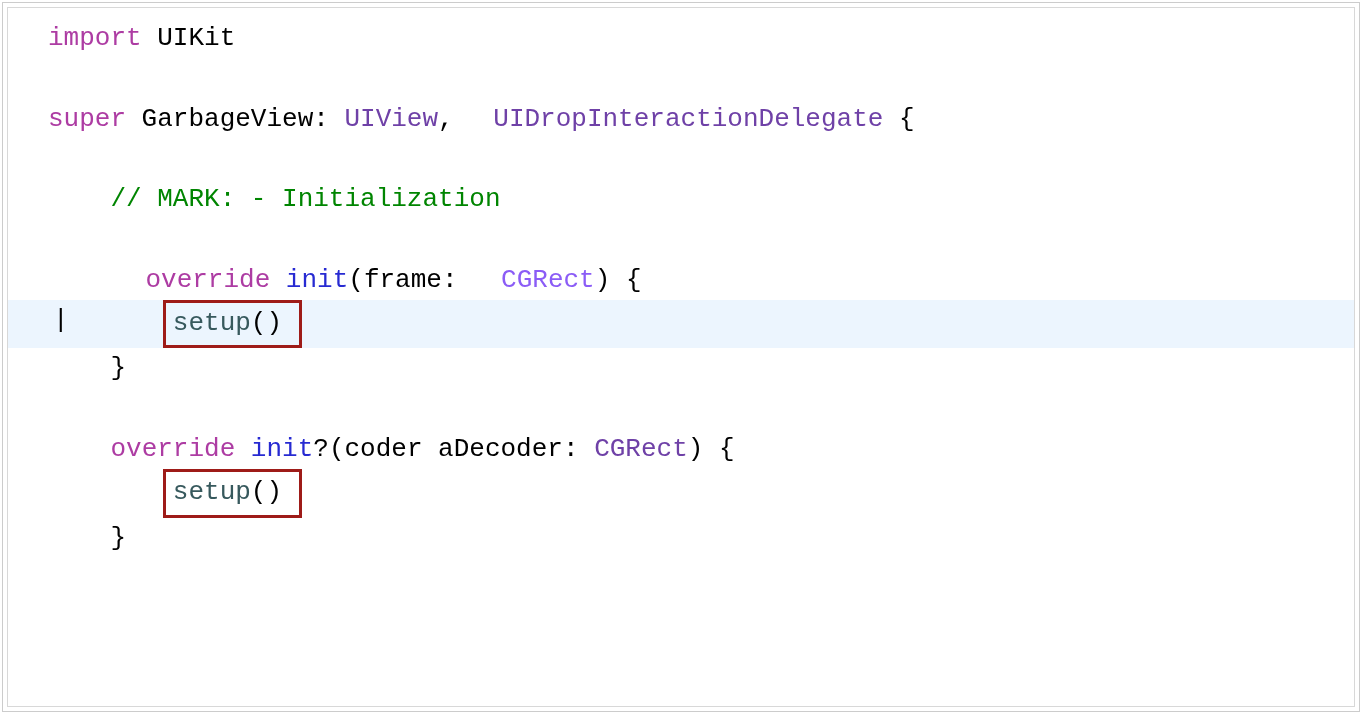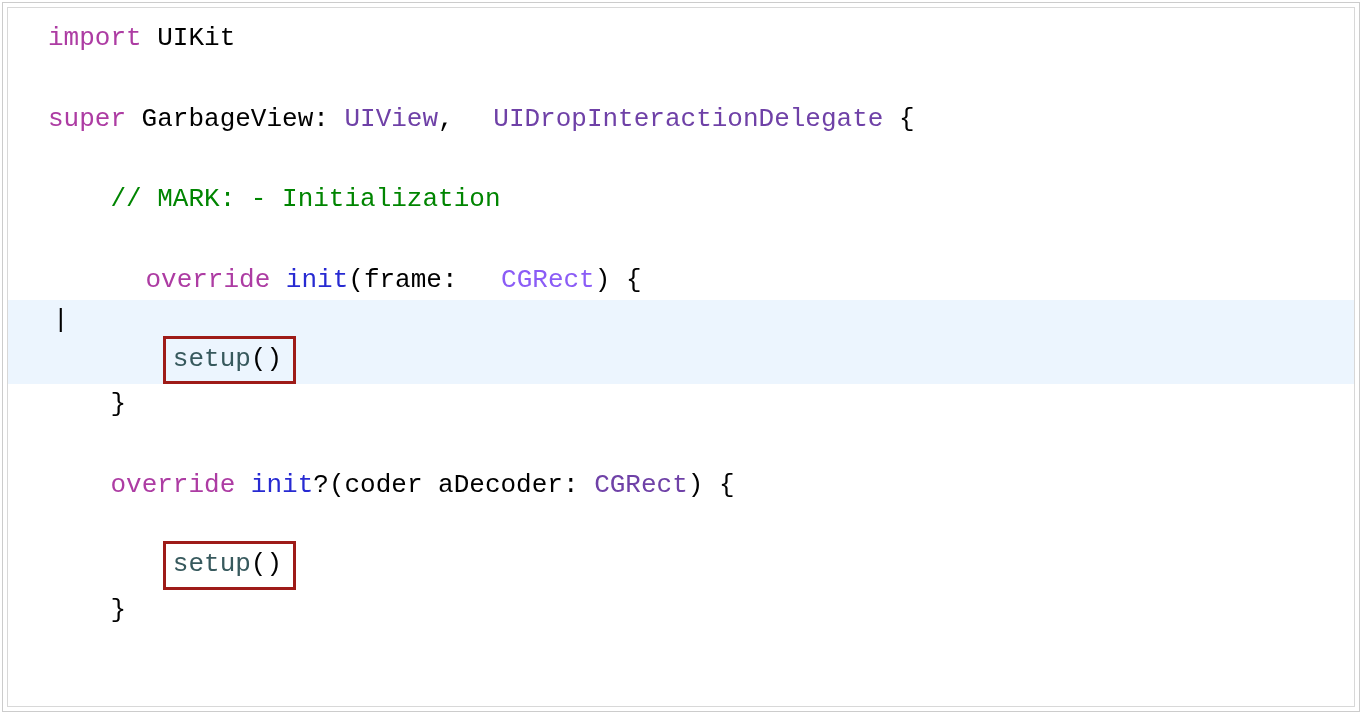--- a/index.html
+++ b/index.html
@@ -54,24 +54,23 @@
     .type-uidrop { color: #6f41a7; margin-left: 24px; }
     .type-cgrect { color: #8b5cf6; margin-left: 28px; }
     .type-nscoder { color: #6f41a7; }
     .fn-init-def { color: #272ad2; }
     .fn-init-call { color: #6f41a7; }
     .fn-setup { color: #37595d; }
     .comment { color: #008501; }
     .plain { color: #000000; }
     .red-box {
       border: 3px solid #9e1b18;
-      padding: 0px 11px 2px 7px;
+      padding: 0px 17px 2px 7px;
       display: inline-block;
       margin-left: -10px;
-      margin-top: 36px;
     }
     .spacer-top {
       height: 10px;
     }
   </style>
 </head>
 <body>
 
 <div class="code-container">
   <div class="code-inner">

